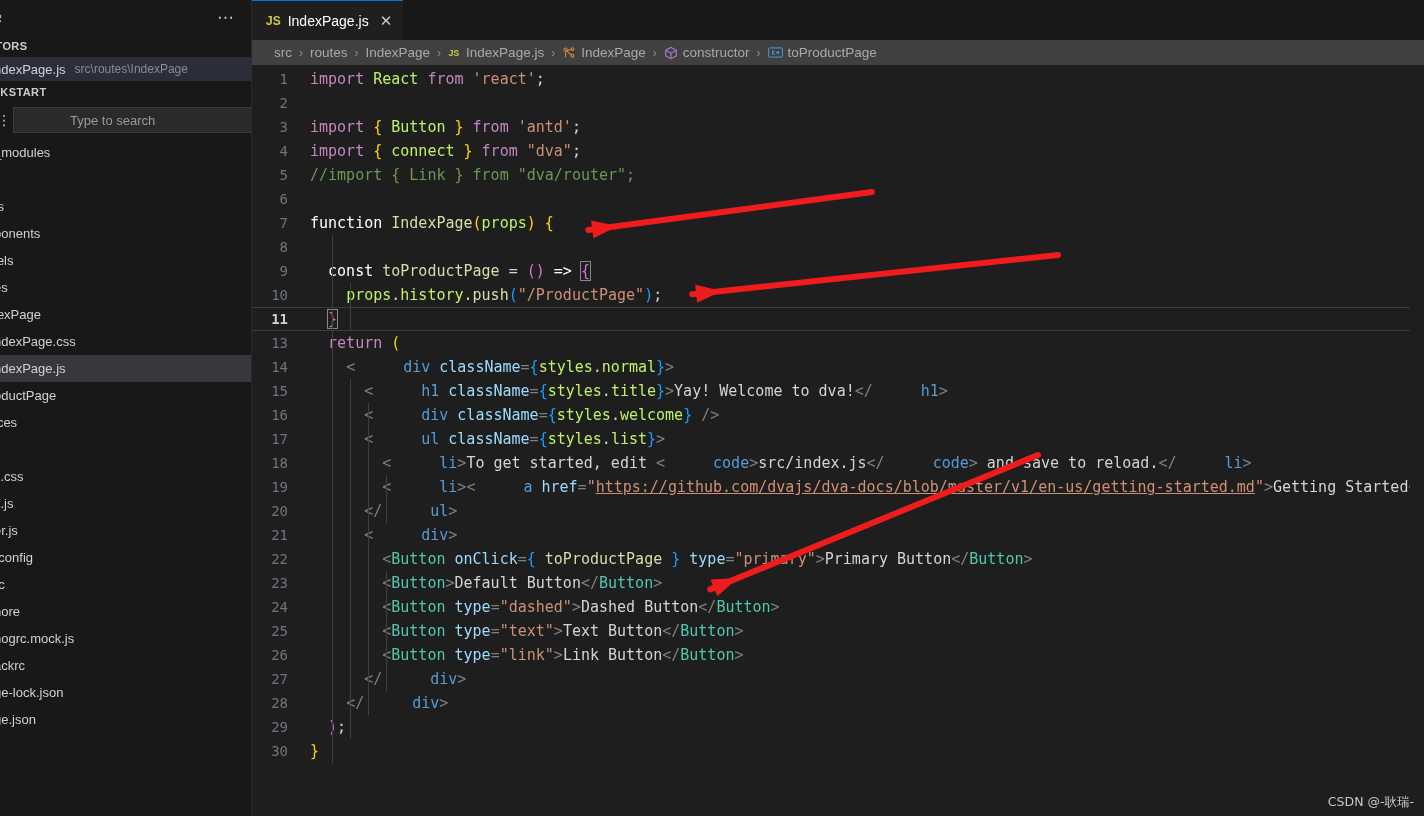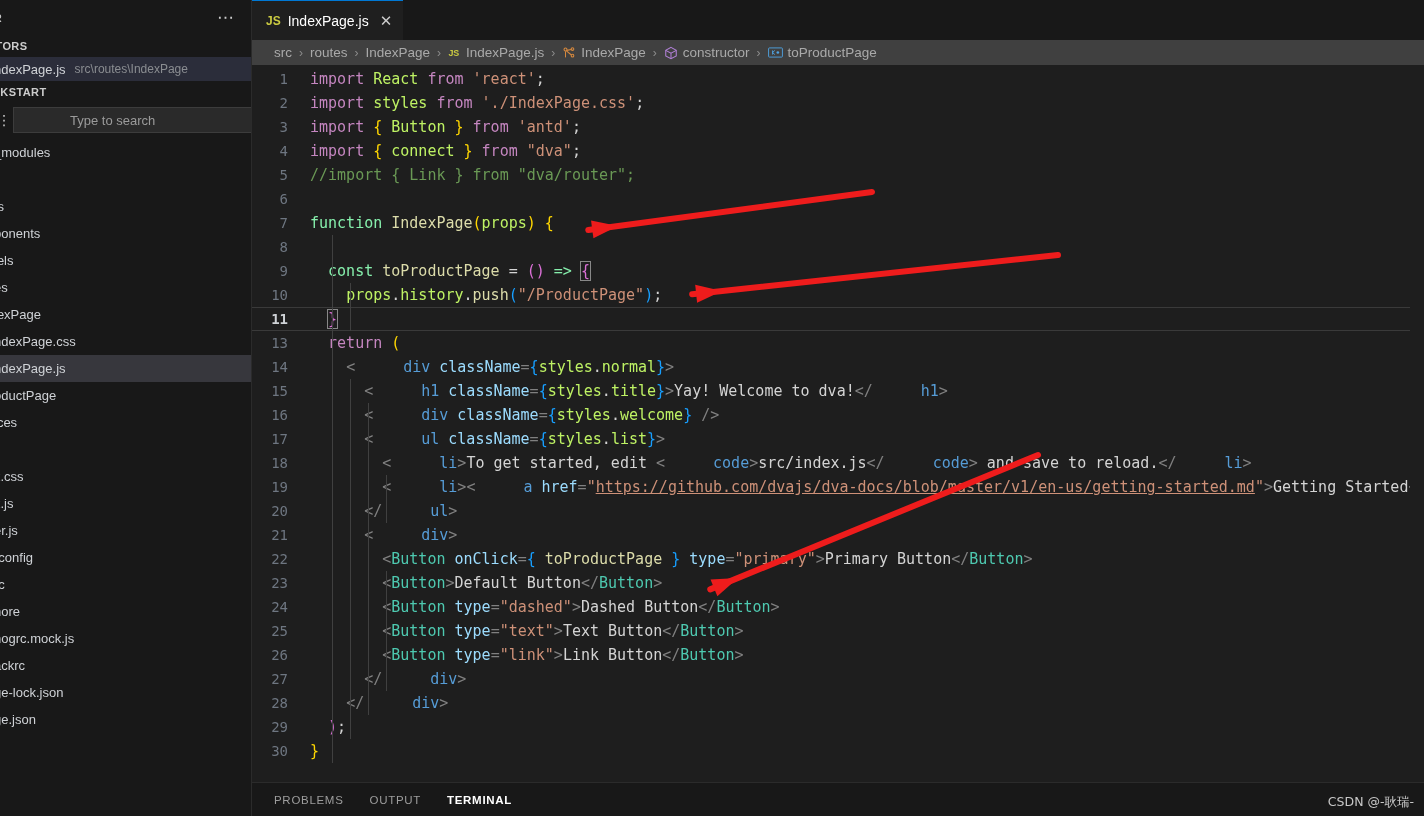--- a/index.html
+++ b/index.html
@@ -216,21 +216,21 @@
   .cline.active .lnum { color: #cfd2d6; font-weight: bold; }
   .ctext { color: #d4d4d4; position: relative; }
   .cline.active {
     border-top: 1px solid #3a3a3a;
     border-bottom: 1px solid #3a3a3a;
     height: 24px;
   }
 
   
   .t-kw      { color: #c586c0; margin-top: 12px; }
-  .t-kw2     { color: #86efac; }
+  .t-kw2     { color: #ffffff; }
   .t-fn      { color: #dcdcaa; }
   .t-str     { color: #ce9178; }
   .t-com     { color: #6a9955; }
   .t-var     { color: #bef264; }
   .t-brace   { color: #ffd700; }
   .t-brace2  { color: #da70d6; }
   .t-brace3  { color: #179fff; }
   .t-tag     { color: #569cd6; margin-left: 48px; }
   .t-tagcomp { color: #4ec9b0; }
   .t-attr    { color: #9cdcfe; }
@@ -474,21 +474,21 @@
               <circle cx="11.8" cy="7" r="1.6" fill="#4fa3e3" stroke="none"></circle>
             </svg>
           </span>
           <span>toProductPage</span>
         </span>
       </div>
 
     <div class="code-area">
       <div class="code-lines" id="code-lines">
           <div class="cline"><span class="lnum">1</span><span class="ctext"><span class="t-kw">import </span><span class="t-var">React</span><span class="t-kw"> from </span><span class="t-str">'react'</span><span class="t-plain">;</span></span></div>
-          <div class="cline"><span class="lnum">2</span><span class="ctext"><span class="t-kw">import </span><span class="t-var">styles</span><span class="t-kw"> from </span><span class="t-str">'./IndexPage.css'</span><span class="t-plain">;</span></span></div>
+          <div class="cline"><span class="lnum">2</span></div>
           <div class="cline"><span class="lnum">3</span><span class="ctext"><span class="t-kw">import </span><span class="t-brace">{</span><span class="t-var"> Button </span><span class="t-brace">}</span><span class="t-kw"> from </span><span class="t-str">'antd'</span><span class="t-plain">;</span></span></div>
           <div class="cline"><span class="lnum">4</span><span class="ctext"><span class="t-kw">import </span><span class="t-brace">{</span><span class="t-var"> connect </span><span class="t-brace">}</span><span class="t-kw"> from </span><span class="t-str">"dva"</span><span class="t-plain">;</span></span></div>
           <div class="cline"><span class="lnum">5</span><span class="ctext"><span class="t-com">//import { Link } from "dva/router";</span></span></div>
           <div class="cline"><span class="lnum">6</span><span class="ctext"></span></div>
           <div class="cline"><span class="lnum">7</span><span class="ctext"><span class="t-kw2">function </span><span class="t-fn">IndexPage</span><span class="t-brace">(</span><span class="t-var">props</span><span class="t-brace">)</span><span class="t-plain"> </span><span class="t-brace">{</span></span></div>
           <div class="cline"><span class="lnum">8</span><span class="ctext"></span></div>
           <div class="cline"><span class="lnum">9</span><span class="ctext"><span class="t-plain">  </span><span class="t-kw2">const </span><span class="t-fn">toProductPage</span><span class="t-plain"> = </span><span class="t-brace2">()</span><span class="t-plain"> </span><span class="t-kw2">=&gt;</span><span class="t-plain"> </span><span class="t-brace2 brace-box">{</span></span></div>
           <div class="cline"><span class="lnum">10</span><span class="ctext"><span class="t-plain">    </span><span class="t-var">props</span><span class="t-plain">.</span><span class="t-var">history</span><span class="t-plain">.</span><span class="t-fn">push</span><span class="t-brace3">(</span><span class="t-str">"/ProductPage"</span><span class="t-brace3">)</span><span class="t-plain">;</span></span></div>
           <div class="cline active"><span class="lnum">11</span><span class="ctext"><span class="t-plain">  </span><span class="t-brace2 brace-box">}</span></span></div>
           <div class="cline"><span class="lnum">13</span><span class="ctext"><span class="t-plain">  </span><span class="t-kw">return </span><span class="t-brace">(</span></span></div>
@@ -512,25 +512,20 @@
         </div>
       <div class="scroll-shadow"></div>
     <div class="indent-guide" style="left: 80px; top: 170px; height: 528px; bottom: auto;"></div>
         <div class="indent-guide" style="left: 98.04px; top: 218px; height: 48px; bottom: auto;"></div>
         <div class="indent-guide" style="left: 98.04px; top: 314px; height: 360px; bottom: auto;"></div>
         <div class="indent-guide" style="left: 116.08px; top: 338px; height: 312px; bottom: auto;"></div>
         <div class="indent-guide" style="left: 134.12px; top: 410px; height: 48px; bottom: auto;"></div>
         <div class="indent-guide" style="left: 134.12px; top: 506px; height: 120px; bottom: auto;"></div>
       </div>
 
-    <div class="panel">
-        <div class="panel-tab">PROBLEMS</div>
-        <div class="panel-tab">OUTPUT</div>
-        <div class="panel-tab active">TERMINAL</div>
-      </div>
   </div>
 
   <svg class="arrows" id="arrow-svg" viewBox="0 0 1424 816">
       <g>
         <line x1="872" y1="192" x2="588.2652117568082" y2="229.98024724515167" stroke="#ee1c1c" stroke-width="6" stroke-linecap="round"></line>
         <polygon points="618,226 591.0357760156883,220.52911113950722 593.4239243627792,238.36998408542235" fill="#ee1c1c"></polygon>
       </g>
       <g>
         <line x1="1058" y1="255" x2="692.1707253824057" y2="294.19599370902796" stroke="#ee1c1c" stroke-width="6" stroke-linecap="round"></line>
         <polygon points="722,291 695.1891638853766,284.82107882921264 697.1067601107933,302.71864359976917" fill="#ee1c1c"></polygon>

